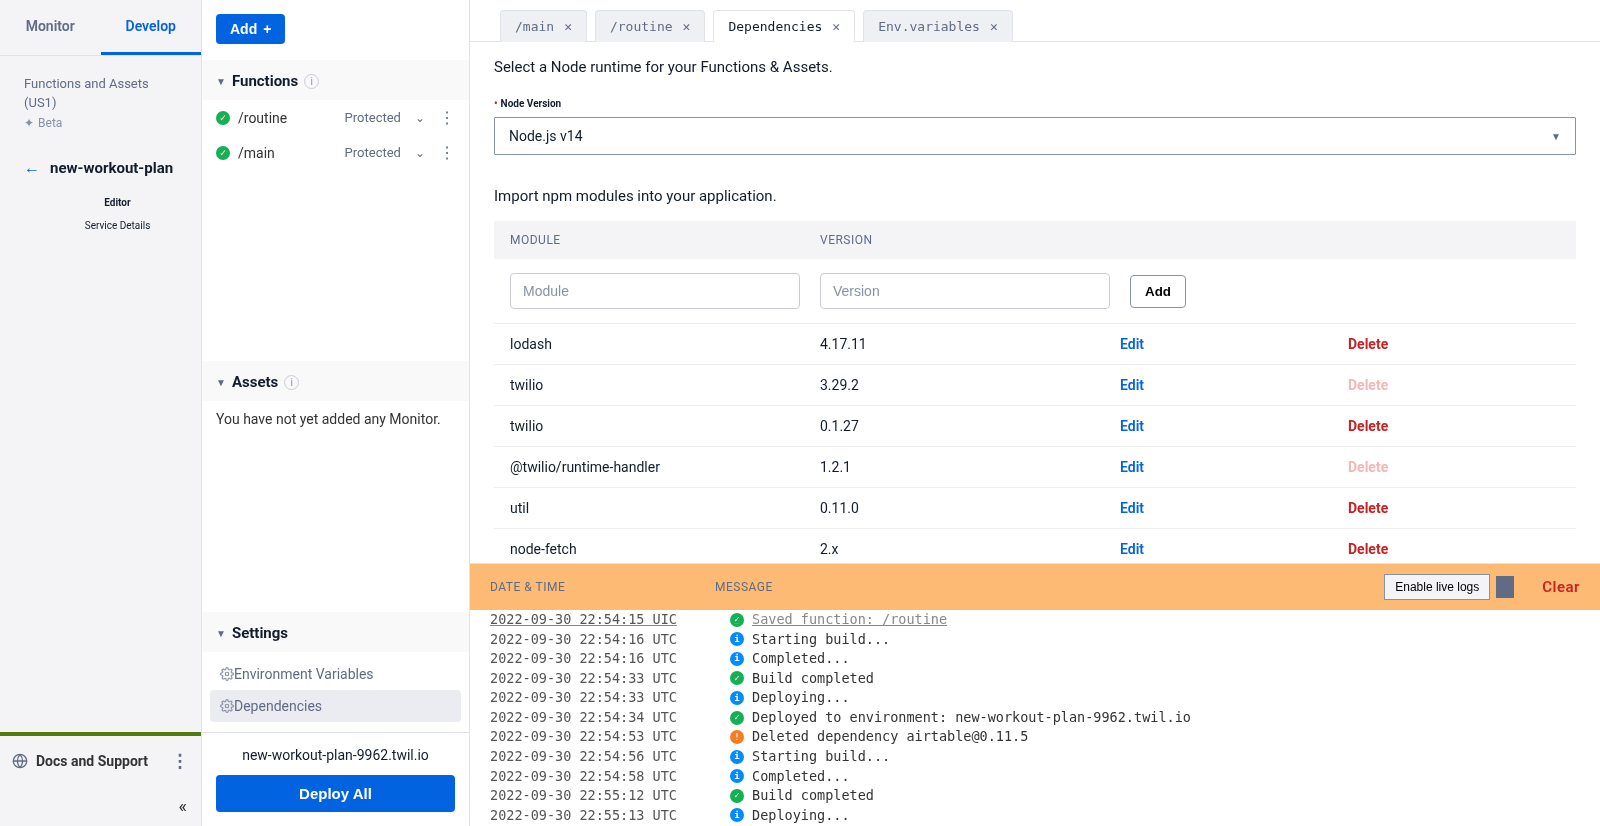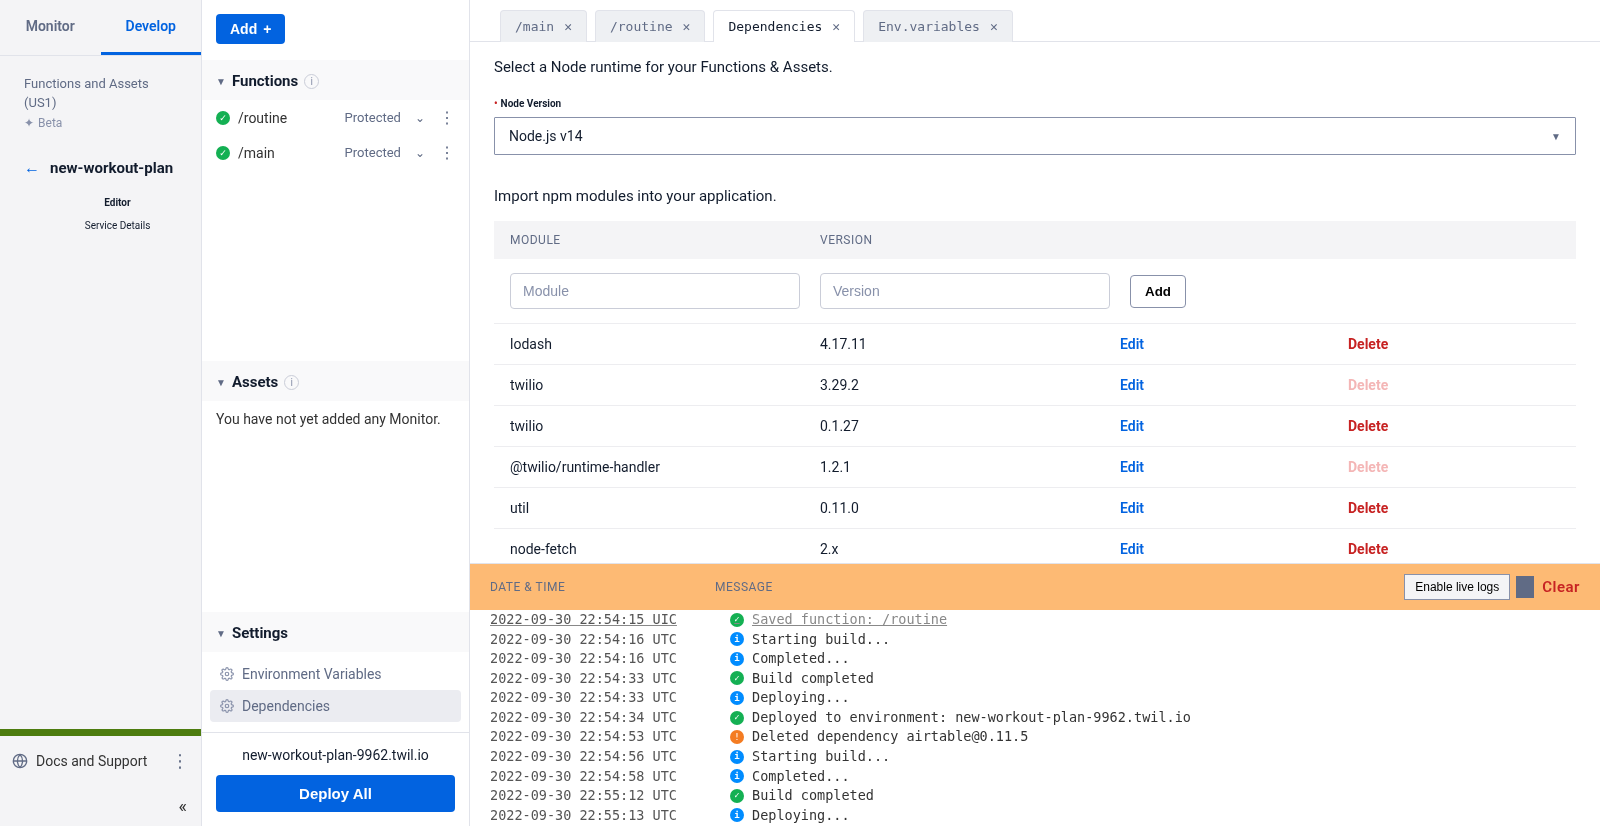--- a/index.html
+++ b/index.html
@@ -15,21 +15,21 @@
 .fa-label { color: #606B85; font-size: 13px; }
 .fa-region { color: #606B85; font-size: 13px; margin-top: 4px; }
 .beta-row { margin-top: 6px; color: #8891AA; font-size: 12px; display: flex; align-items: center; gap: 4px; }
 .beta-ico { color: #8891AA; }
 .proj-row { display: flex; align-items: center; gap: 10px; margin-top: 28px; }
 .back-arrow { color: #0263E0; font-size: 16px; cursor: pointer; }
 .proj-name { font-weight: 700; font-size: 15px; }
 .subnav { margin-top: 14px; padding-left: 24px; }
 .subnav-item { font-size: 10px; padding: 6px 0; color: #121C2D; cursor: pointer; text-align: center; }
 .subnav-item.active { font-weight: 700; }
-.leftnav-footer { border-top: 7px solid #4d7c0f; padding: 14px 12px; display: flex; align-items: center; justify-content: space-between; }
+.leftnav-footer { border-top: 4px solid #4d7c0f; padding: 14px 12px; display: flex; align-items: center; justify-content: space-between; font-weight: bold; }
 .docs-row { display: flex; align-items: center; gap: 8px; color: #333; }
 .globe { width: 16px; height: 16px; }
 .more-dots { cursor: pointer; color: #606B85; font-size: 18px; }
 .collapse-row { text-align: right; padding: 10px 14px; }
 
 
 .panel2 { width: 268px; border-right: 1px solid #E1E3EA; display: flex; flex-direction: column; }
 .panel2-top { padding: 14px 14px 0; }
 .add-btn { background: #0263E0; color: #fff; border: none; border-radius: 4px; padding: 7px 14px; font-weight: 600; font-size: 14px; display: inline-flex; align-items: center; gap: 6px; cursor: pointer; }
 .section-head { display: flex; align-items: center; gap: 6px; padding: 12px 14px 10px; margin-top: 16px; background: #F9F9FA; }
@@ -39,21 +39,21 @@
 .fn-list { }
 .fn-row { display: flex; align-items: center; padding: 8px 14px; gap: 8px; }
 .fn-status { width: 14px; height: 14px; border-radius: 50%; background: #14B053; color: #fff; font-size: 9px; display: flex; align-items: center; justify-content: center; }
 .fn-name { flex: 1; color: #333; }
 .fn-prot { color: #606B85; font-size: 13px; margin-right: 6px; }
 .chev { color: #606B85; font-size: 12px; cursor: pointer; }
 .vdots { color: #606B85; font-size: 16px; cursor: pointer; margin-left: 6px; }
 .assets-body { padding: 10px 14px; color: #333; font-size: 14px; flex: 1; }
 .settings-wrap { margin-top: auto; }
 .settings-list { padding: 6px 0 10px; }
-.settings-row { display: flex; align-items: center; gap: 8px; padding: 8px 18px; color: #606B85; cursor: pointer; }
+.settings-row { display: flex; align-items: center; gap: 0; padding: 8px 18px; color: #606B85; cursor: pointer; }
 .settings-row.active { background: #EBECF1; border-radius: 4px; margin: 0 8px; padding: 8px 10px; }
 .gear { width: 14px; height: 14px; color: #8891AA; }
 .deploy-box { padding: 14px; border-top: 1px solid #E1E3EA; }
 .host { text-align: center; font-size: 14px; margin-bottom: 12px; }
 .host .suffix { font-weight: 400; }
 .deploy-btn { width: 100%; background: #0263E0; color: #fff; border: none; border-radius: 4px; padding: 10px 0; font-weight: 700; font-size: 15px; cursor: pointer; }
 
 
 .main { flex: 1; display: flex; flex-direction: column; overflow: hidden; }
 .tabs-bar { display: flex; align-items: flex-end; gap: 8px; padding-left: 30px; height: 42px; background: #fff; border-bottom: 1px solid #E1E3EA; }
@@ -81,21 +81,21 @@
 .dep-row .del { color: #C72323; font-weight: 700; cursor: pointer; margin-left: 48px; }
 .dep-row .del.disabled { color: #F4B6B6; cursor: default; }
 
 
 .log-wrap { border-top: 1px solid #E1E3EA; }
 .log-head { display: flex; align-items: center; background: #fdba74; padding: 10px 20px; font-size: 12px; color: #606B85; letter-spacing: 0.5px; }
 .lh-date { width: 225px; }
 .lh-msg { flex: 1; }
 .live-btn { border: 1px solid #8891AA; background: #F4F4F6; padding: 5px 10px; font-size: 12px; cursor: pointer; margin-right: 6px; }
 .live-toggle { width: 18px; height: 22px; background: #606B85; display: inline-block; }
-.clear-btn { color: #C72323; font-weight: 600; margin-left: 8px; cursor: pointer; font-size: 15px; }
+.clear-btn { color: #C72323; font-weight: 600; margin-left: 28px; cursor: pointer; font-size: 15px; }
 .log-body { font-family: ui-monospace, Menlo, Consolas, monospace; font-size: 13.5px; line-height: 1.45; padding: 0 20px 8px; color: #333; max-height: 216px; overflow: hidden; }
 .log-line { display: flex; gap: 50px; }
 .log-ts { width: 190px; color: #555; white-space: pre; }
 .log-msg { display: flex; align-items: center; gap: 8px; }
 .ic { width: 14px; height: 14px; border-radius: 50%; display: inline-flex; align-items: center; justify-content: center; font-size: 9px; color: #fff; flex-shrink: 0; }
 .ic.ok { background: #14B053; }
 .ic.info { background: #008CFF; font-weight: 700; }
 .ic.warn { background: #F47C22; }
 .first-line { color: #888; text-decoration: underline; }
 </style>

